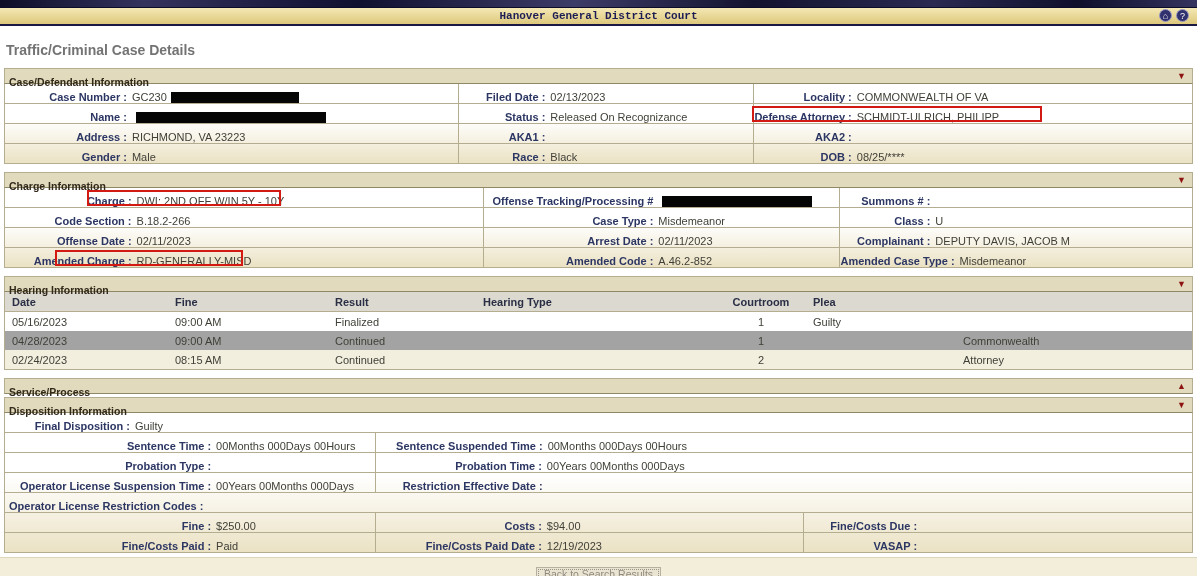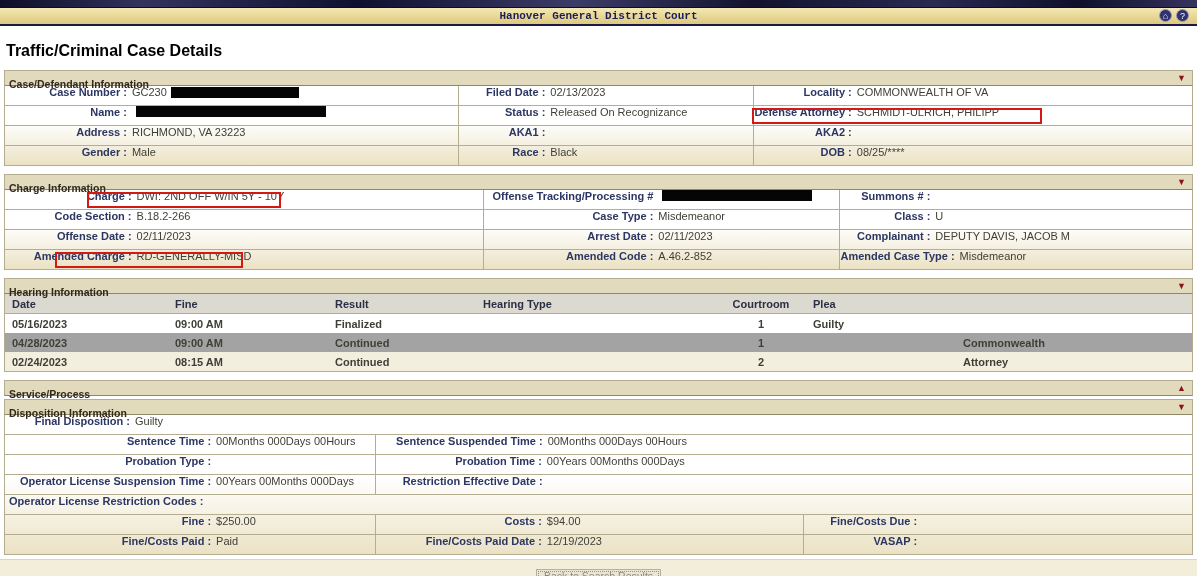--- a/index.html
+++ b/index.html
@@ -15,33 +15,33 @@
   .goldbar { position:relative; height:19px;
     background:linear-gradient(#f4e8b4,#ddc87c);
     border-top:1px solid #0c0c2a; border-bottom:2px solid #191944; text-align:center; }
   .goldbar .title { font-weight:bold; font-size:11px; color:#1d1d55; line-height:16px;font-family:Liberation Mono, monospace; }
   .hicons { position:absolute; right:8px; top:1px; display:flex; gap:4px; }
   .circle-icon { width:13px; height:13px; border-radius:50%; background:#31316e;
     border:1px solid #9a9ac4; color:#ffffff; font-size:9px; line-height:12px;
     text-align:center; display:inline-block; cursor:pointer; }
   
   .content { padding:0 4px; }
-  .page-heading { color:#000000; font-weight:bold; font-size:16px; margin:16px 0 10px 2px; }
+  .page-heading { color:#737373; font-weight:bold; font-size:14px; margin:16px 0 10px 2px; }
   .sec { margin-bottom:8px; }
   .sec-tight { margin-bottom:3px; }
   .sec-h { background:#e1dabd; border:1px solid #b5ad8f; border-bottom-color:#8f8866;
     height:15px; line-height:13px; padding:7px 4px; font-weight:bold; font-size:10.5px;
     color:#32291a; position:relative; cursor:pointer; }
   .sec-h .arrow { position:absolute; right:6px; top:1px; color:#8c1310; font-size:9px; }
   .sec-b { border:1px solid #b5ad8f; border-top:none;
     background:linear-gradient(#ffffff 45%, #ebe2c4); }
   .sec-b.hearing { background:#ffffff; }
   .irow { display:flex; border-top:1px solid #b5ad8f; min-height:19px; align-items:stretch; }
   .irow:first-child { border-top:none; }
-  .cell { display:flex; align-items:flex-start; min-height:19px; position:relative; }
+  .cell { display:flex; align-items:flex-end; min-height:19px; position:relative; }
   .cell + .cell { border-left:1px solid #b5ad8f; }
   .lbl { font-weight:bold; color:#2c3663; text-align:right; padding-right:5px; white-space:nowrap; }
   .val { white-space:nowrap; display:flex; align-items:center; gap:4px; }
   
   .c-case1 { flex:0 0 38.2%; } .c-case1 > .lbl { flex:0 0 28%; }
   .c-case2 { flex:0 0 24.8%; } .c-case2 > .lbl { flex:0 0 31%; }
   .c-case3 { flex:1; }         .c-case3 > .lbl { flex:0 0 23.5%; }
   .c-chg1 { flex:0 0 40.3%; }  .c-chg1 > .lbl { flex:0 0 27.5%; }
   .c-chg2 { flex:0 0 30%; }    .c-chg2 > .lbl { flex:0 0 49%; }
   .c-chg3 { flex:1; }          .c-chg3 > .lbl { flex:0 0 27%; }
@@ -57,21 +57,21 @@
   
   .ann { position:absolute; top:50%; transform:translateY(-50%); height:16px;
     border:2px solid #d31a12; pointer-events:none; }
   .ann-charge  { left:82px; width:194px; }
   .ann-amended { left:50px; width:188px; }
   .ann-defatty { left:-2px; width:290px; }
   
   .h-grid { display:grid; grid-template-columns:163px 160px 148px 240px 90px 150px auto; }
   .h-head { background:#dbd9d0; border-bottom:1px solid #b5ad8f; }
   .h-head .h-cell { font-weight:bold; color:#2a2f45; }
-  .h-cell { padding:4px 0 3px 7px; min-height:12px;font-weight:bold; }
+  .h-cell { padding:4px 0 3px 7px; min-height:12px; }
   .h-center { text-align:center; padding-left:0; }
   .h-row0 { background:#ffffff; } .h-row1 { background:#a3a3a3; } .h-row2 { background:#f3efdf; }
   
   .footer { margin-top:4px; background:#f3eed9; border-top:1px solid #ddd6ba;
     height:33px; display:flex; justify-content:center; align-items:center; }
   .back-btn { font-family:"Liberation Sans",sans-serif; font-size:10.5px; color:#8f8a7e;
     background:#eae5d3; border:1px solid #b6b0a0; outline:1px dotted #9a9488;
     outline-offset:-3px; padding:0 7px; height:15px; line-height:12px; }
   .bottomstrip { height:4px; background:#d9d2ad; border-top:1px solid #a79f79; }
 </style>

